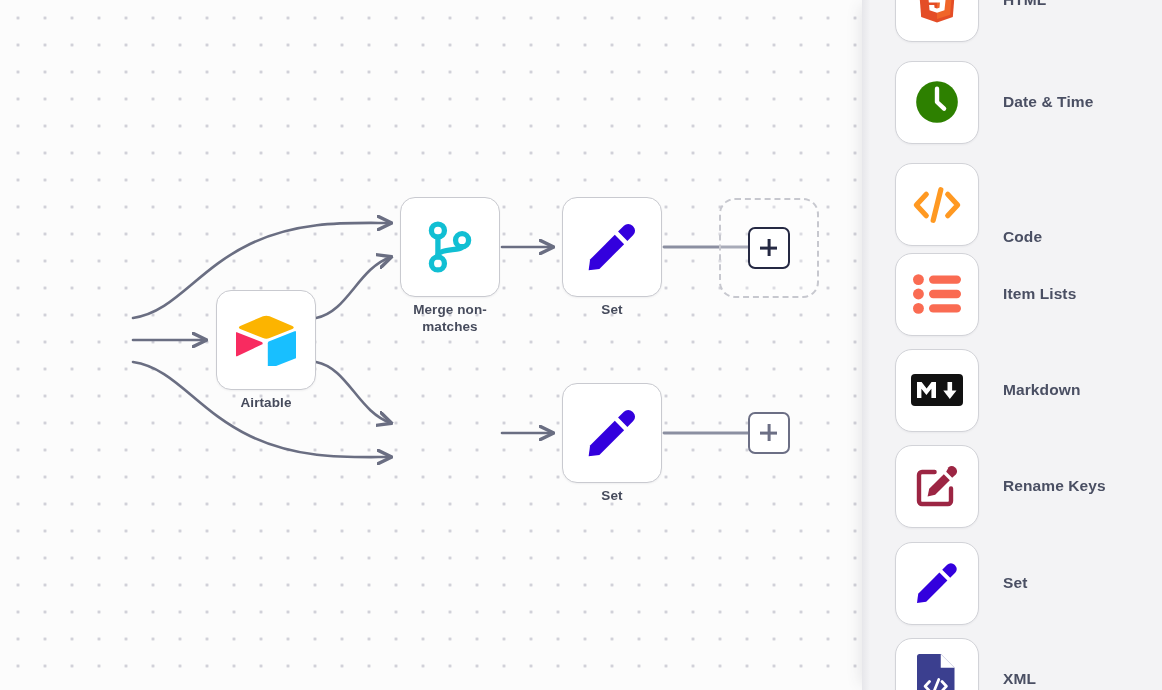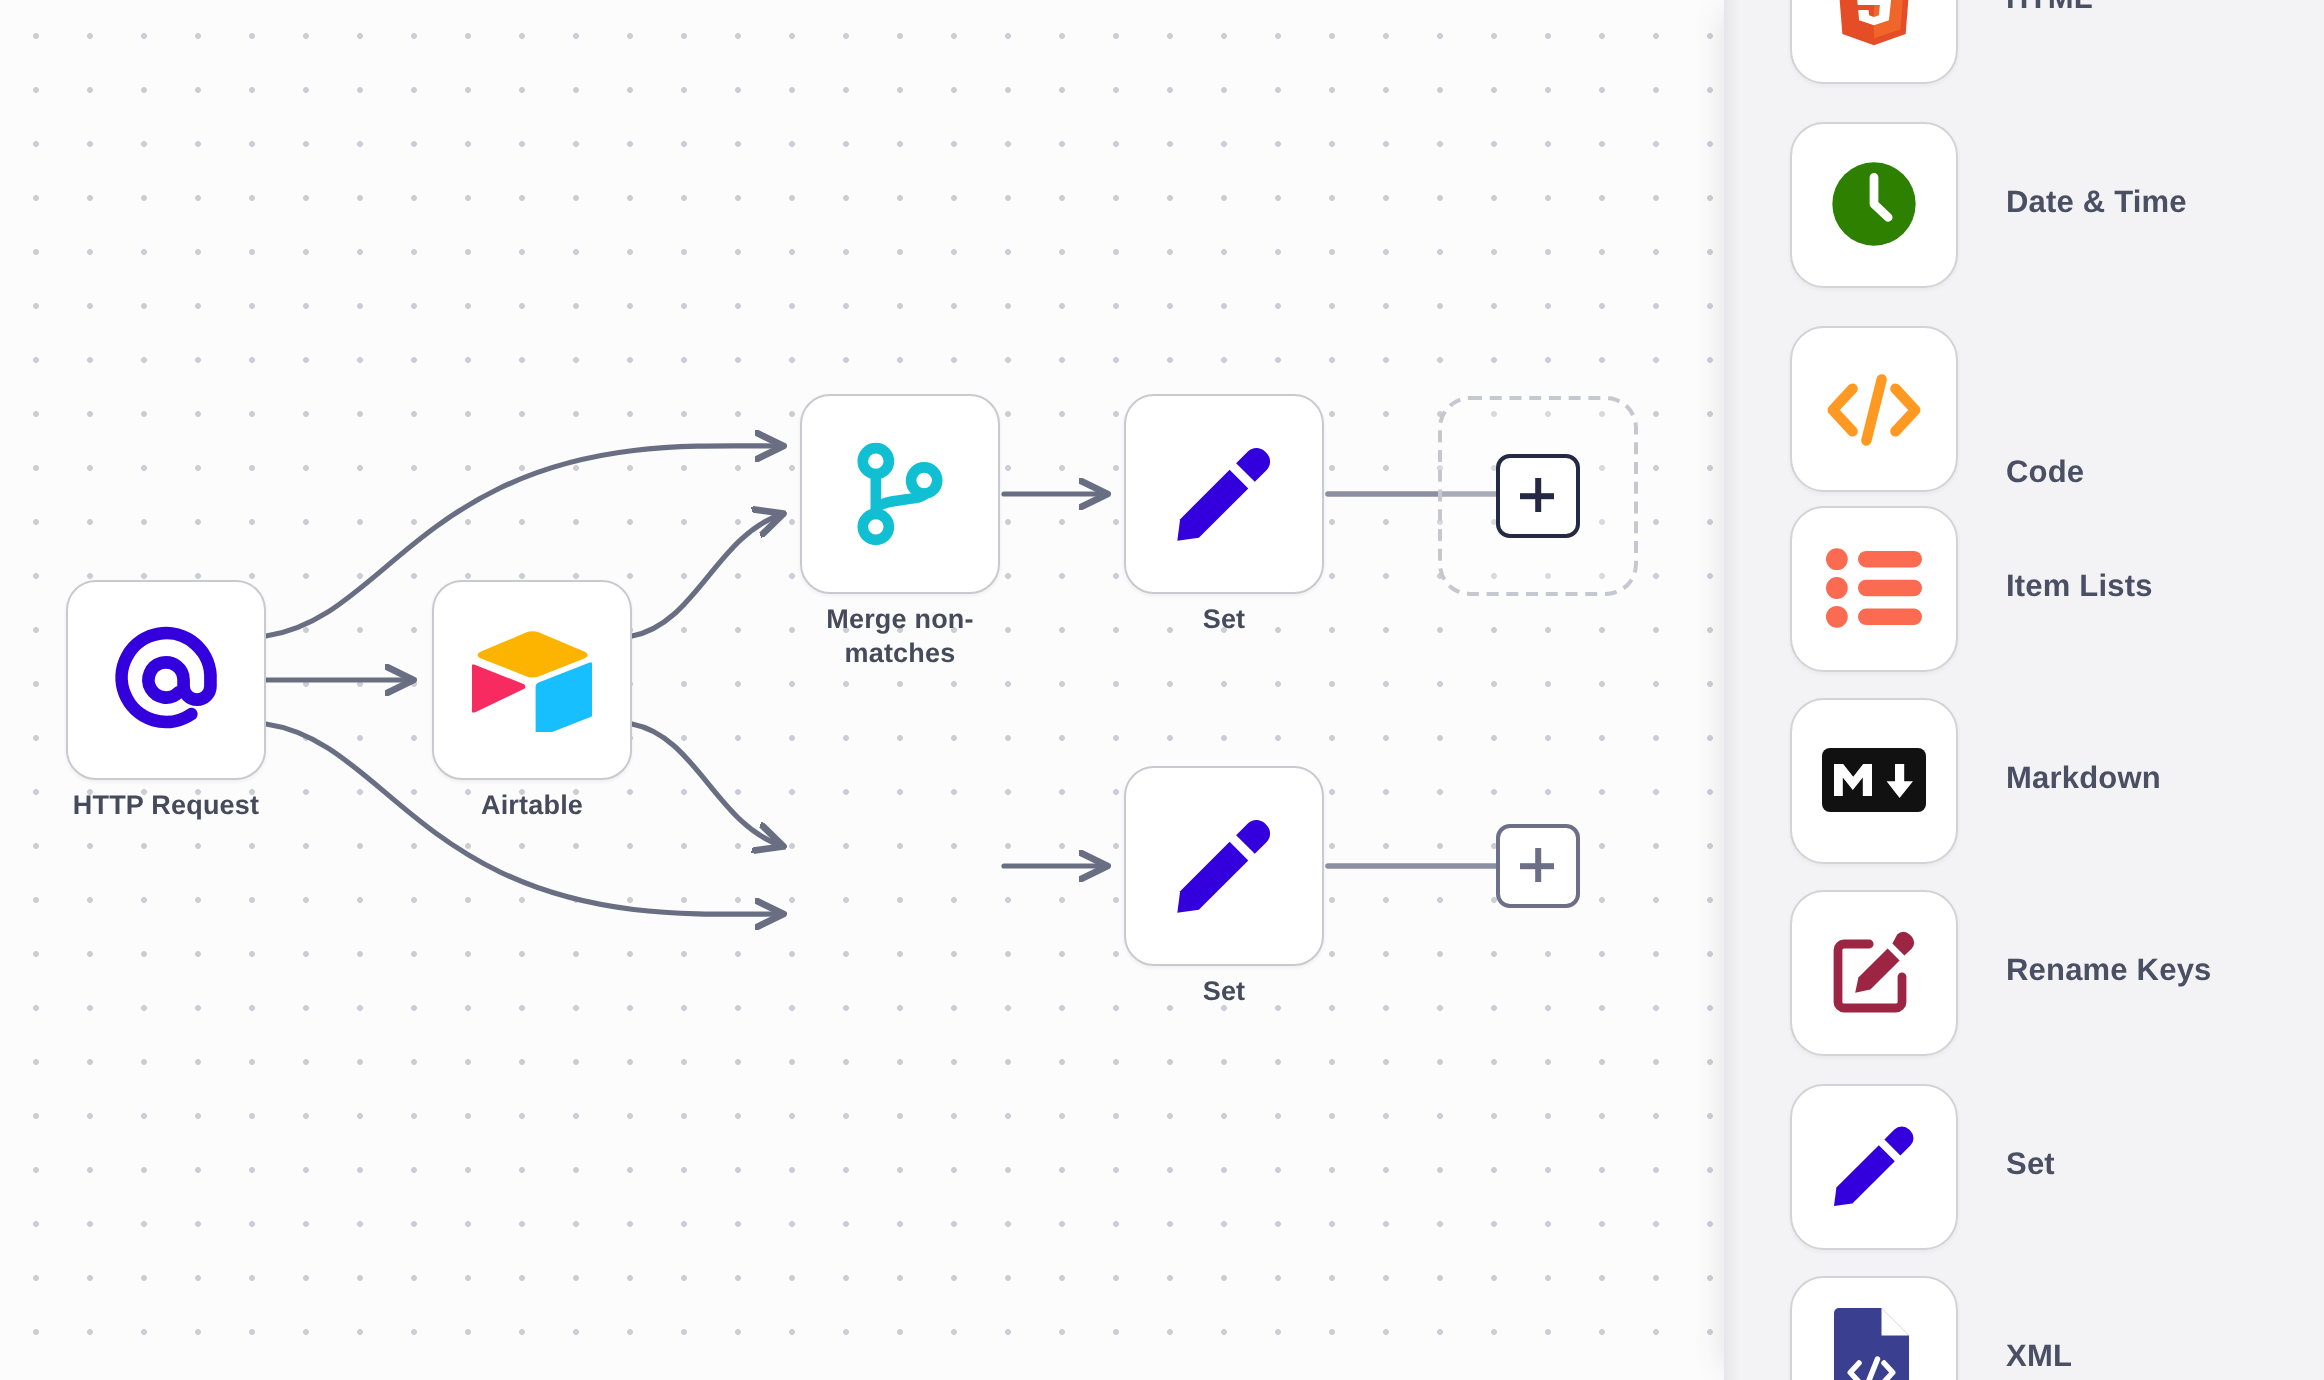--- a/index.html
+++ b/index.html
@@ -121,30 +121,20 @@
         <path d="M 502 247 L 553 247" marker-end="url(#arrow)"></path>
 
         <path d="M 502 433 L 553 433" marker-end="url(#arrow)"></path>
 
         <path d="M 664 247 L 748 247" stroke="#8b8fa1" stroke-width="2.8"></path>
 
         <path d="M 664 433 L 750 433" stroke="#8b8fa1" stroke-width="2.8"></path>
       </g>
     </svg>
 
-    <div class="node" style="left:33px; top:290px;">
-      <div class="node-card">
-        <span>
-          <svg width="62" height="62" viewBox="0 0 24 24">
-            <path d="M16.9 18.6A8.6 8.6 0 1 1 20.6 12v1.2a2.6 2.6 0 0 1-5.2 0V12a3.4 3.4 0 1 0-1 2.4" fill="none" stroke="#3300dd" stroke-width="2.45" stroke-linecap="round"></path>
-          </svg>
-        </span>
-      </div>
-      <div class="node-label">HTTP Request</div>
-    </div>
 
     <div class="node" style="left:216px; top:290px;">
       <div class="node-card">
         <span>
           <svg width="60" height="52" viewBox="0 0 200 170">
             <path d="M90 6 L14 38 c-6 2.6 -6 8 0 10.6 l76 30 c7 2.8 15 2.8 22 0 l76 -30 c6 -2.6 6 -8 0 -10.6 L112 6 c-7 -3 -15 -3 -22 0 z" fill="#FCB400"></path>
             <path d="M106 96 v76 c0 5 5 8.6 9.6 6.8 l84 -33 c3 -1.2 5 -4.2 5 -7.6 V63 c0 -5 -5 -8.6 -9.6 -6.8 l-84 33 c-3 1.2 -5 4.2 -5 6.8 z" fill="#18BFFF"></path>
             <path d="M86 100 l-25 12 -2.6 1.2 -53 25.4 c-4.6 2.2 -10.5 -1.2 -10.5 -6.3 V66 c0 -1.8 1 -3.4 2.2 -4.6 a9 9 0 0 1 2 -1.4 c1.5 -0.9 3.7 -1.1 5.6 -0.4 l81 32 c4.2 1.7 4.5 7.6 0.3 8.4 z" fill="#F82B60"></path>
           </svg>
         </span>

